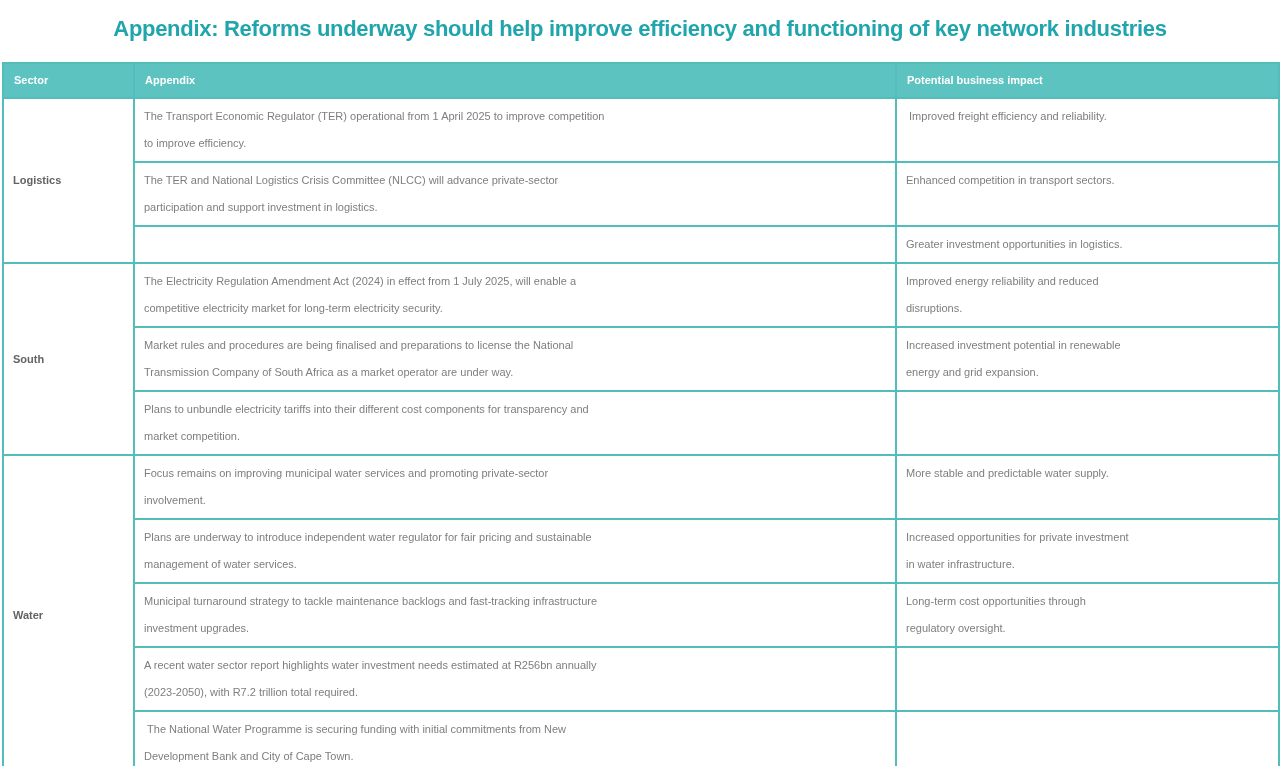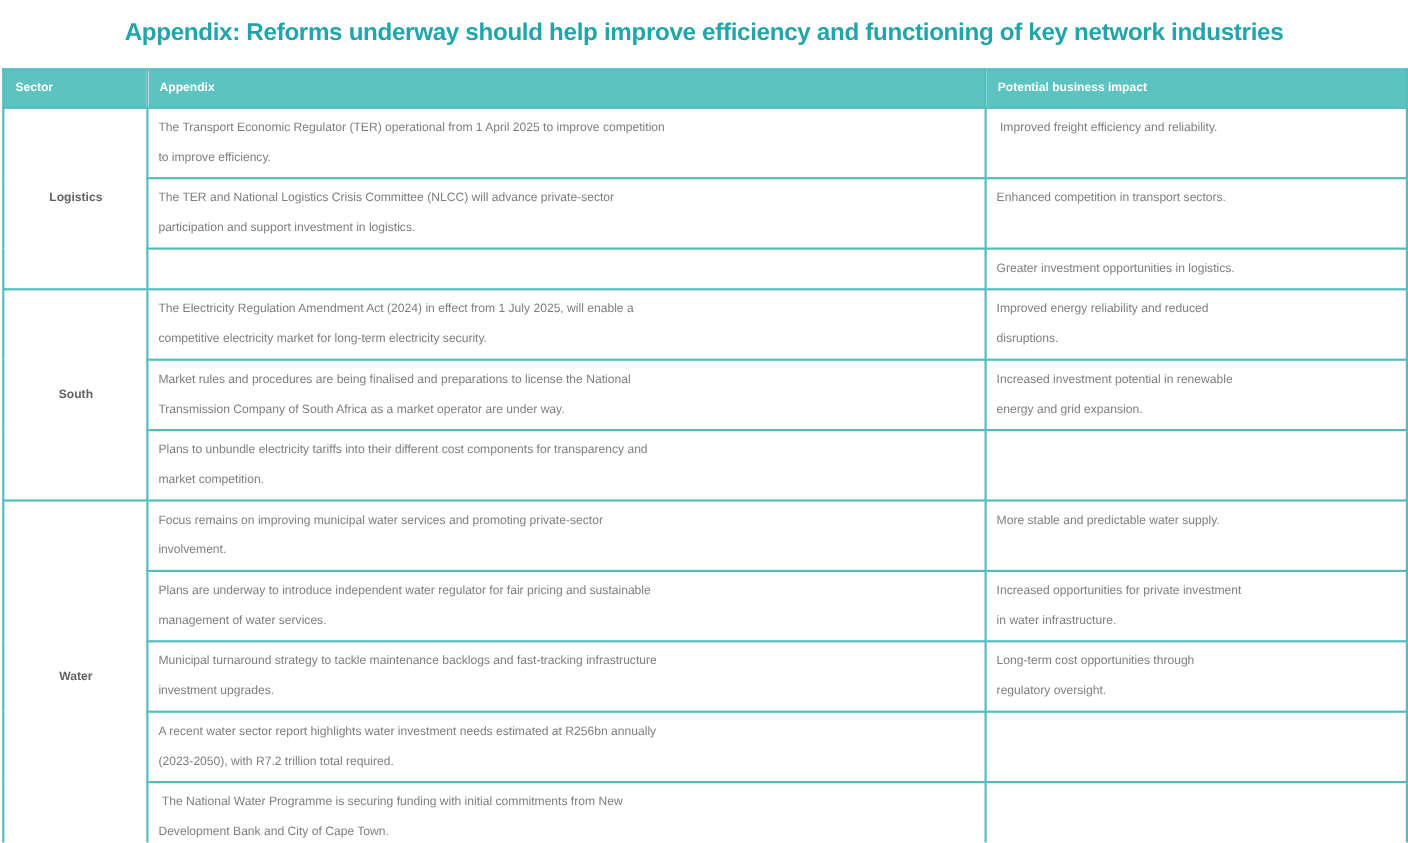--- a/index.html
+++ b/index.html
@@ -41,21 +41,20 @@
     background: #5cc3c1;
     color: #ffffff;
     font-weight: bold;
     text-align: left;
     height: 29px;
     padding: 2px 8px 2px 10px;
     vertical-align: middle;
     white-space: normal;
   }
   .reforms-table td.sector-cell {
-    text-align: center;
     vertical-align: middle;
     font-weight: bold;
     color: #636363;
     white-space: normal;
   }
   
   .r-h62 { height: 62px; }
   .r-h61 { height: 61px; }
   .r-h60 { height: 60px; }
   .r-h31 { height: 31px; margin-left: 19px; }

